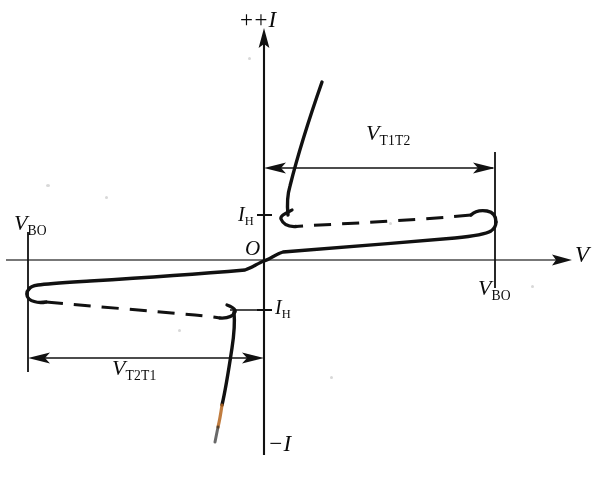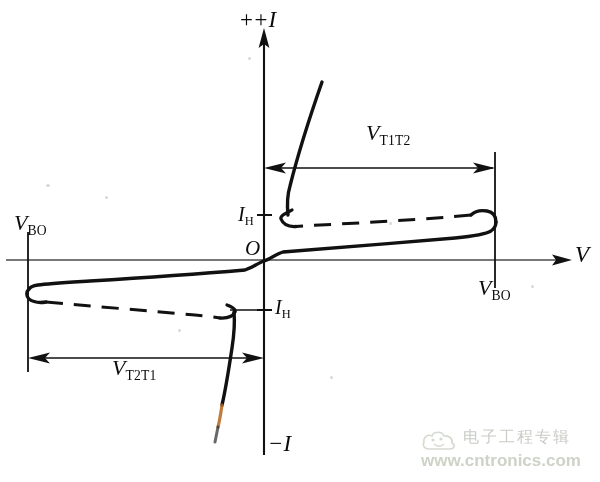--- a/index.html
+++ b/index.html
@@ -204,30 +204,20 @@
   </div>
 
   <div class="lbl" id="label-vt1t2">
     <span>V</span><span class="sub">T1T2</span>
   </div>
 
   <div class="lbl" id="label-vt2t1">
     <span>V</span><span class="sub">T2T1</span>
   </div>
 
-  <div id="watermark">
-    <svg id="watermark-mark" viewBox="0 0 40 30">
-      <path d="M8 22 C3 22 1 18 3 15 C2 10 7 7 11 9 C13 4 21 4 23 9 C28 8 32 12 31 16 C34 17 34 22 29 22 Z" fill="none" stroke="#d5dacf" stroke-width="1.6"></path>
-      <circle cx="12" cy="13" r="1.6" fill="#d5dacf"></circle>
-      <circle cx="20" cy="12" r="1.6" fill="#d5dacf"></circle>
-      <path d="M13 17 C16 20 20 20 23 17" fill="none" stroke="#d5dacf" stroke-width="1.4"></path>
-    </svg>
-    <div id="watermark-cn">电子工程专辑</div>
-    <div id="watermark-url">www.cntronics.com</div>
-  </div>
 
   <div class="speck" style="left:248px;top:57px;width:3px;height:3px;"></div>
   <div class="speck" style="left:46px;top:184px;width:4px;height:3px;"></div>
   <div class="speck" style="left:105px;top:196px;width:3px;height:3px;"></div>
   <div class="speck" style="left:389px;top:222px;width:3px;height:3px;"></div>
   <div class="speck" style="left:531px;top:285px;width:3px;height:3px;"></div>
   <div class="speck" style="left:330px;top:376px;width:3px;height:3px;"></div>
   <div class="speck" style="left:178px;top:329px;width:3px;height:3px;"></div>
 
 </div>

